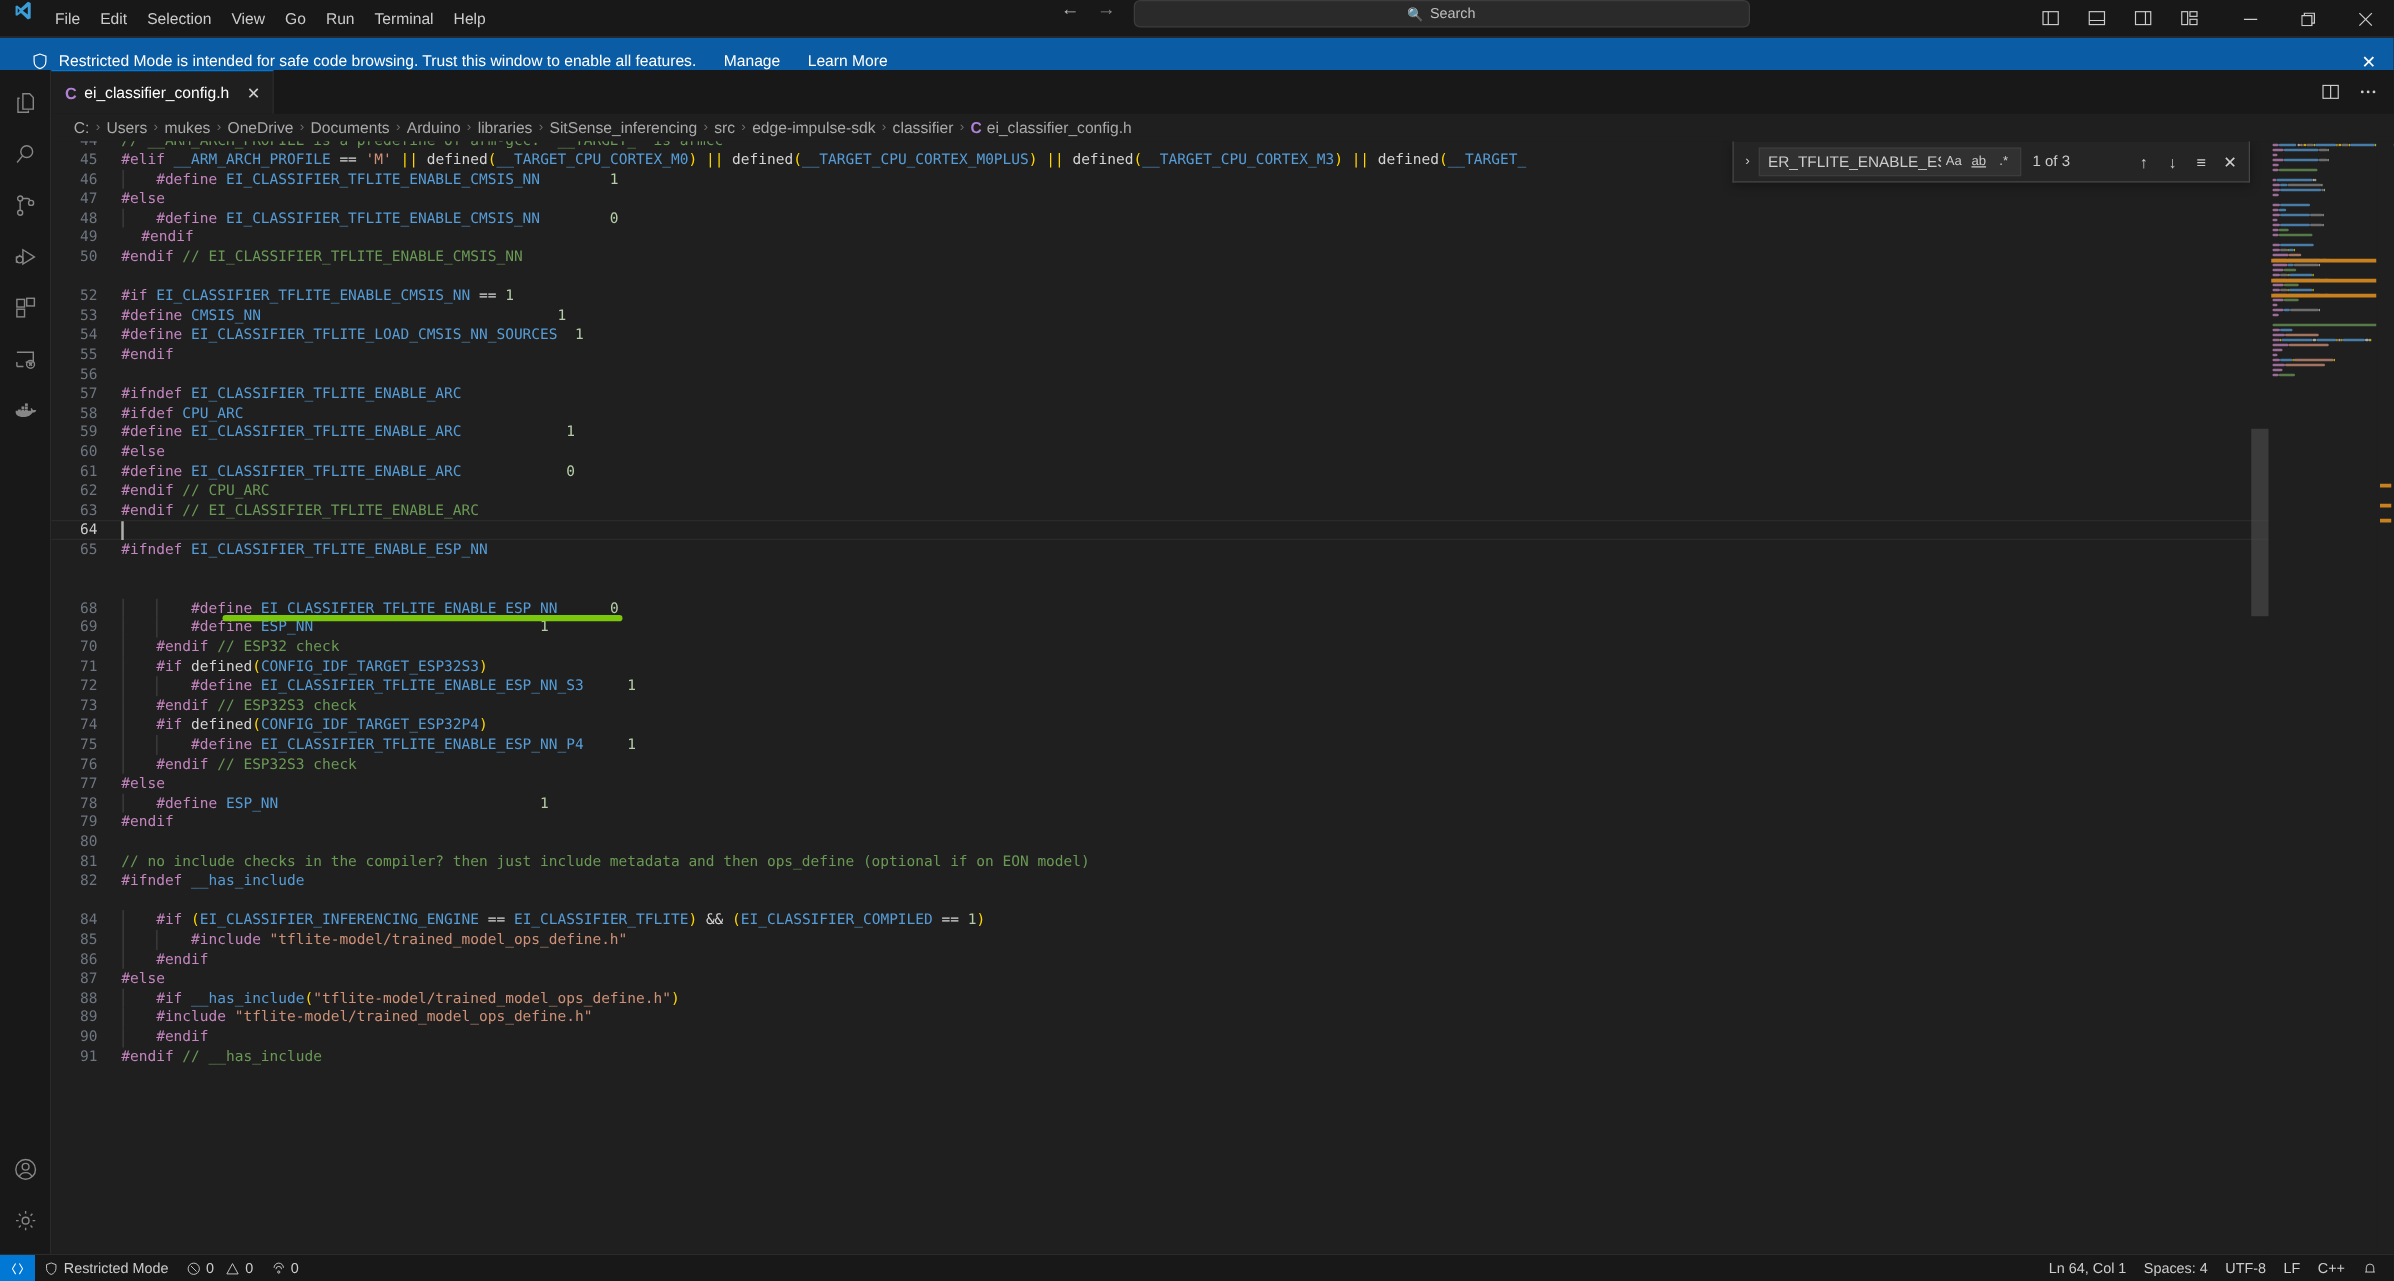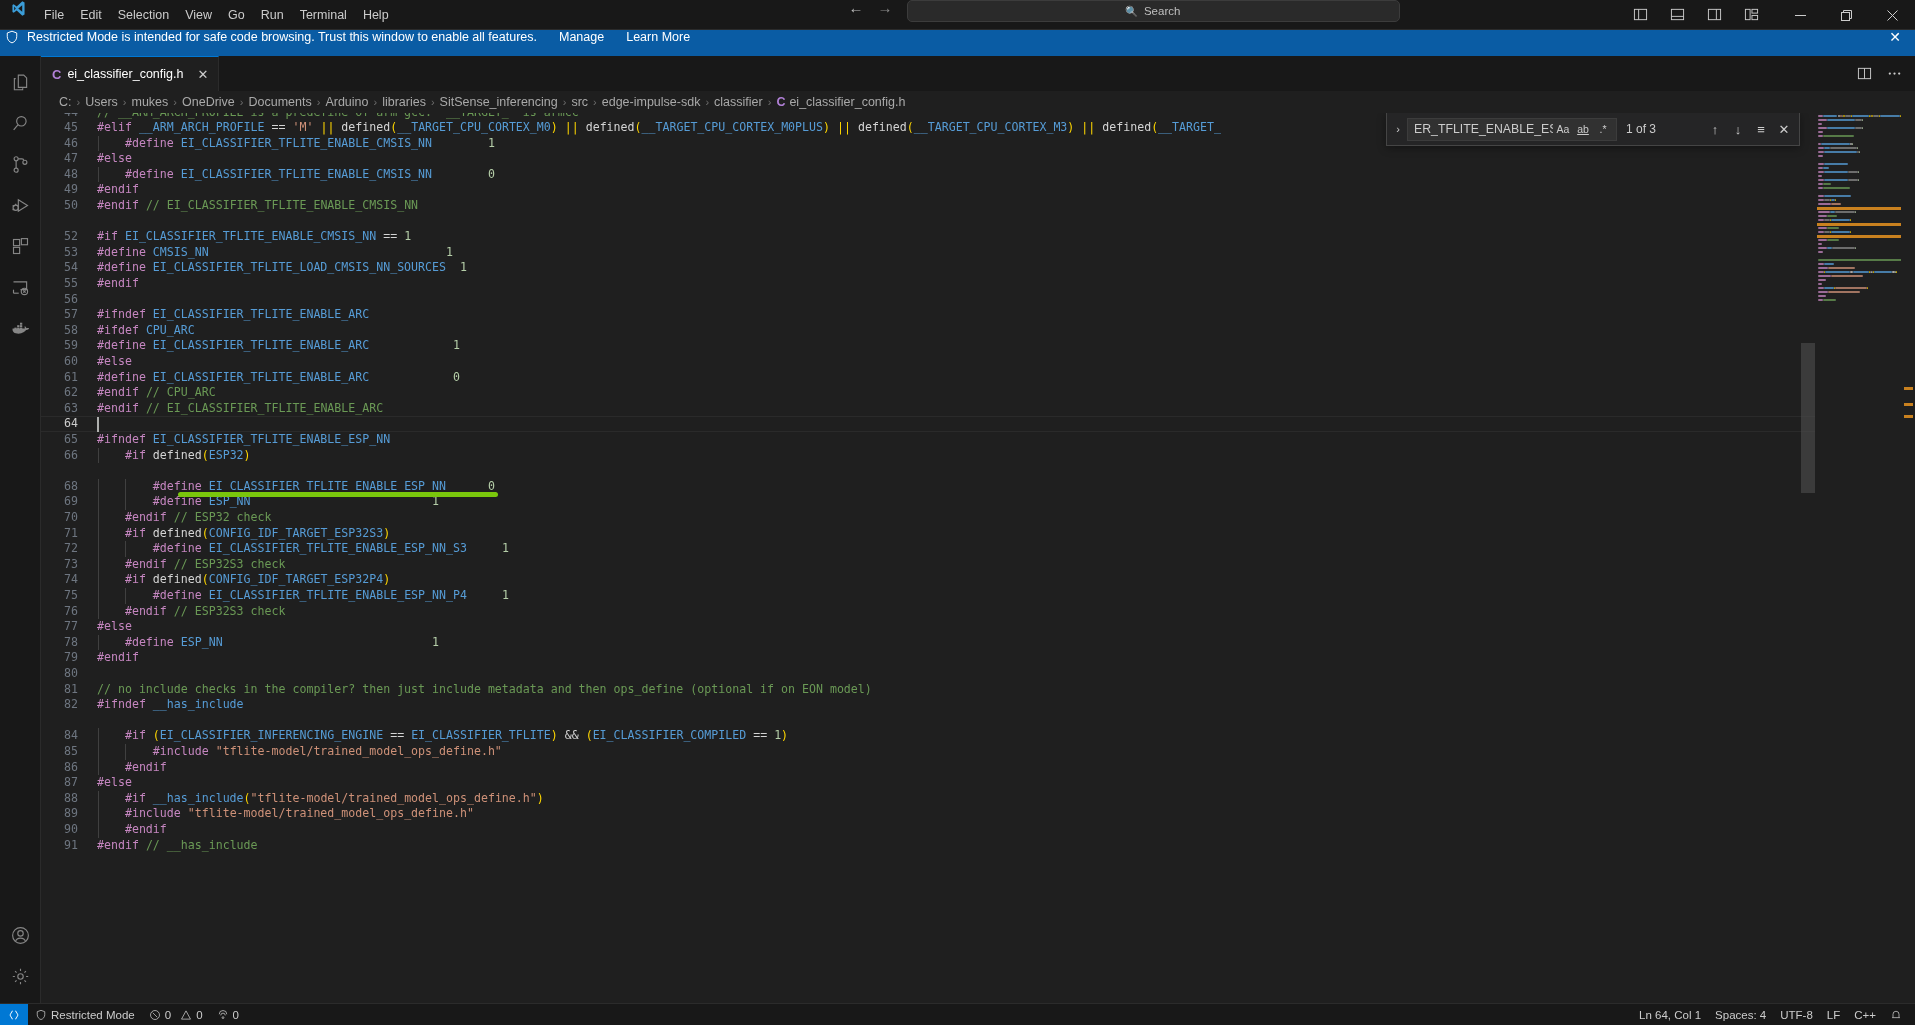--- a/index.html
+++ b/index.html
@@ -41,22 +41,22 @@
   .lc-btn { width: 32px; height: 28px; display: flex; align-items: center; justify-content: center; cursor: pointer; }
   .lc-btn svg { width: 15px; height: 15px; }
   .win-ctrls { display: flex; align-items: center; margin-left: 10px; }
   .wc-btn { width: 46px; height: 30px; display: flex; align-items: center; justify-content: center; cursor: pointer; color: #cccccc; }
   .wc-btn svg { width: 11px; height: 11px; }
 
   
   .banner {
     height: 26px; min-height: 26px;
     background: #0a5ca4;
-    display: flex; align-items: flex-start;
-    padding: 0 10px 0 5px;
+    display: flex; align-items: flex-end;
+    padding: 0 10px 0 25px;
     font-size: 12.5px; color: #ffffff;
   }
   .banner .shield { margin-right: 8px; display: flex; align-items: center; }
   .banner .shield svg { width: 14px; height: 14px; }
   .banner-link { margin-left: 22px; cursor: pointer; color: #ffffff; }
   .banner-close { margin-left: auto; cursor: pointer; font-size: 14px; line-height: 1; padding: 0 4px; }
 
   
   .body { flex: 1; display: flex; min-height: 0; position: relative; }
 
@@ -421,37 +421,36 @@
       </div>
 
       <div class="editor">
         <div class="code-pane">
           <div class="code-scroll" id="code-scroll">
               <div class="codeline" style="position: absolute; top: -8px; left: 0px; right: 0px;"><span class="lineno">44</span><span class="linecontent"><span class="t-cmt">// __ARM_ARCH_PROFILE is a predefine of arm-gcc.  __TARGET_* is armcc</span></span></div>
               <div class="codeline" style="position: absolute; top: 7px; left: 0px; right: 0px;"><span class="lineno">45</span><span class="linecontent"><span class="t-pre">#elif </span><span class="t-macro">__ARM_ARCH_PROFILE </span><span class="t-op">== </span><span class="t-str">'M'</span><span class="t-plain"> </span><span class="t-paren">||</span><span class="t-plain"> defined</span><span class="t-paren">(</span><span class="t-macro">__TARGET_CPU_CORTEX_M0</span><span class="t-paren">)</span><span class="t-plain"> </span><span class="t-paren">||</span><span class="t-plain"> defined</span><span class="t-paren">(</span><span class="t-macro">__TARGET_CPU_CORTEX_M0PLUS</span><span class="t-paren">)</span><span class="t-plain"> </span><span class="t-paren">||</span><span class="t-plain"> defined</span><span class="t-paren">(</span><span class="t-macro">__TARGET_CPU_CORTEX_M3</span><span class="t-paren">)</span><span class="t-plain"> </span><span class="t-paren">||</span><span class="t-plain"> defined</span><span class="t-paren">(</span><span class="t-macro">__TARGET_</span></span></div>
               <div class="codeline" style="position: absolute; top: 22.6px; left: 0px; right: 0px;"><span class="lineno">46</span><span class="linecontent"><span class="t-pre">    #define </span><span class="t-macro">EI_CLASSIFIER_TFLITE_ENABLE_CMSIS_NN</span><span class="t-plain">        </span><span class="t-num">1</span></span><div class="indent-guide" style="left: 56.5px;"></div></div>
               <div class="codeline" style="position: absolute; top: 38.2px; left: 0px; right: 0px;"><span class="lineno">47</span><span class="linecontent"><span class="t-pre">#else</span></span></div>
               <div class="codeline" style="position: absolute; top: 53.8px; left: 0px; right: 0px;"><span class="lineno">48</span><span class="linecontent"><span class="t-pre">    #define </span><span class="t-macro">EI_CLASSIFIER_TFLITE_ENABLE_CMSIS_NN</span><span class="t-plain">        </span><span class="t-num">0</span></span><div class="indent-guide" style="left: 56.5px;"></div></div>
-              <div class="codeline" style="position: absolute; top: 69.4px; left: 0px; right: 0px;"><span class="lineno">49</span><span class="linecontent"><span class="t-pre">#endif</span></span></div>
+              <div class="codeline" style="position: absolute; top: 69.4px; left: 0px; right: 0px; gap: 16px;"><span class="lineno">49</span><span class="linecontent"><span class="t-pre">#endif</span></span></div>
               <div class="codeline" style="position: absolute; top: 85px; left: 0px; right: 0px;"><span class="lineno">50</span><span class="linecontent"><span class="t-pre">#endif </span><span class="t-cmt">// EI_CLASSIFIER_TFLITE_ENABLE_CMSIS_NN</span></span></div>
               <div class="codeline" style="position: absolute; top: 116.2px; left: 0px; right: 0px;"><span class="lineno">52</span><span class="linecontent"><span class="t-pre">#if </span><span class="t-macro">EI_CLASSIFIER_TFLITE_ENABLE_CMSIS_NN </span><span class="t-op">== </span><span class="t-num">1</span></span></div>
               <div class="codeline" style="position: absolute; top: 131.8px; left: 0px; right: 0px;"><span class="lineno">53</span><span class="linecontent"><span class="t-pre">#define </span><span class="t-macro">CMSIS_NN</span><span class="t-plain">                                  </span><span class="t-num">1</span></span></div>
               <div class="codeline" style="position: absolute; top: 147.4px; left: 0px; right: 0px;"><span class="lineno">54</span><span class="linecontent"><span class="t-pre">#define </span><span class="t-macro">EI_CLASSIFIER_TFLITE_LOAD_CMSIS_NN_SOURCES</span><span class="t-plain">  </span><span class="t-num">1</span></span></div>
               <div class="codeline" style="position: absolute; top: 163px; left: 0px; right: 0px;"><span class="lineno">55</span><span class="linecontent"><span class="t-pre">#endif</span></span></div>
               <div class="codeline" style="position: absolute; top: 178.6px; left: 0px; right: 0px;"><span class="lineno">56</span><span class="linecontent">&nbsp;</span></div>
               <div class="codeline" style="position: absolute; top: 194.2px; left: 0px; right: 0px;"><span class="lineno">57</span><span class="linecontent"><span class="t-pre">#ifndef </span><span class="t-macro">EI_CLASSIFIER_TFLITE_ENABLE_ARC</span></span></div>
               <div class="codeline" style="position: absolute; top: 209.8px; left: 0px; right: 0px;"><span class="lineno">58</span><span class="linecontent"><span class="t-pre">#ifdef </span><span class="t-macro">CPU_ARC</span></span></div>
               <div class="codeline" style="position: absolute; top: 225.4px; left: 0px; right: 0px;"><span class="lineno">59</span><span class="linecontent"><span class="t-pre">#define </span><span class="t-macro">EI_CLASSIFIER_TFLITE_ENABLE_ARC</span><span class="t-plain">            </span><span class="t-num">1</span></span></div>
               <div class="codeline" style="position: absolute; top: 241px; left: 0px; right: 0px;"><span class="lineno">60</span><span class="linecontent"><span class="t-pre">#else</span></span></div>
               <div class="codeline" style="position: absolute; top: 256.6px; left: 0px; right: 17px;"><span class="lineno">61</span><span class="linecontent"><span class="t-pre">#define </span><span class="t-macro">EI_CLASSIFIER_TFLITE_ENABLE_ARC</span><span class="t-plain">            </span><span class="t-num">0</span></span></div>
               <div class="codeline" style="position: absolute; top: 272.2px; left: 0px; right: 0px;"><span class="lineno">62</span><span class="linecontent"><span class="t-pre">#endif </span><span class="t-cmt">// CPU_ARC</span></span></div>
               <div class="codeline" style="position: absolute; top: 287.8px; left: 0px; right: 0px;"><span class="lineno">63</span><span class="linecontent"><span class="t-pre">#endif </span><span class="t-cmt">// EI_CLASSIFIER_TFLITE_ENABLE_ARC</span></span></div>
               <div class="codeline" style="position: absolute; top: 303.4px; left: 0px; right: 0px; border-top: 1px solid rgb(42, 42, 42); border-bottom: 1px solid rgb(42, 42, 42);"><span class="lineno cur">64</span><span class="linecontent">&nbsp;</span><div class="caret" style="left: 56px; top: 0px;"></div></div>
               <div class="codeline" style="position: absolute; top: 319px; left: 0px; right: 0px;"><span class="lineno">65</span><span class="linecontent"><span class="t-pre">#ifndef </span><span class="t-macro">EI_CLASSIFIER_TFLITE_ENABLE_ESP_NN</span></span></div>
-              <div class="codeline" style="position: absolute; top: 334.6px; left: 0px; right: 0px;"><span class="lineno">66</span><span class="linecontent"><span class="t-pre">    #if </span><span class="t-plain">defined</span><span class="t-paren">(</span><span class="t-macro">ESP32</span><span class="t-paren">)</span></span><div class="indent-guide" style="left: 56.5px;"></div></div>
               <div class="codeline" style="position: absolute; top: 365.8px; left: 0px; right: 0px;"><span class="lineno">68</span><span class="linecontent"><span class="t-pre">        #define </span><span class="t-macro">EI_CLASSIFIER_TFLITE_ENABLE_ESP_NN</span><span class="t-plain">      </span><span class="t-num">0</span></span><div class="findmatch-current" style="position: absolute; z-index: -1; left: 111.84px; width: 293.16px; top: 0px; height: 15.6px;"></div><div class="indent-guide" style="left: 56.5px;"></div><div class="indent-guide" style="left: 84.42px;"></div></div>
               <div class="codeline" style="position: absolute; top: 381.4px; left: 0px; right: 0px;"><span class="lineno">69</span><span class="linecontent"><span class="t-pre">        #define </span><span class="t-macro">ESP_NN</span><span class="t-plain">                          </span><span class="t-num">1</span></span><div class="indent-guide" style="left: 56.5px;"></div><div class="indent-guide" style="left: 84.42px;"></div></div>
               <div class="codeline" style="position: absolute; top: 397px; left: 0px; right: 0px;"><span class="lineno">70</span><span class="linecontent"><span class="t-pre">    #endif </span><span class="t-cmt">// ESP32 check</span></span><div class="indent-guide" style="left: 56.5px;"></div></div>
               <div class="codeline" style="position: absolute; top: 412.6px; left: 0px; right: 0px;"><span class="lineno">71</span><span class="linecontent"><span class="t-pre">    #if </span><span class="t-plain">defined</span><span class="t-paren">(</span><span class="t-macro">CONFIG_IDF_TARGET_ESP32S3</span><span class="t-paren">)</span></span><div class="indent-guide" style="left: 56.5px;"></div></div>
               <div class="codeline" style="position: absolute; top: 428.2px; left: 0px; right: 0px;"><span class="lineno">72</span><span class="linecontent"><span class="t-pre">        #define </span><span class="t-macro">EI_CLASSIFIER_TFLITE_ENABLE_ESP_NN</span><span class="t-macro">_S3</span><span class="t-plain">     </span><span class="t-num">1</span></span><div class="findmatch" style="position: absolute; z-index: -1; left: 111.84px; width: 314.1px; top: 0px; height: 15.6px;"></div><div class="indent-guide" style="left: 56.5px;"></div><div class="indent-guide" style="left: 84.42px;"></div></div>
               <div class="codeline" style="position: absolute; top: 443.8px; left: 0px; right: 0px;"><span class="lineno">73</span><span class="linecontent"><span class="t-pre">    #endif </span><span class="t-cmt">// ESP32S3 check</span></span><div class="indent-guide" style="left: 56.5px;"></div></div>
               <div class="codeline" style="position: absolute; top: 459.4px; left: 0px; right: 0px;"><span class="lineno">74</span><span class="linecontent"><span class="t-pre">    #if </span><span class="t-plain">defined</span><span class="t-paren">(</span><span class="t-macro">CONFIG_IDF_TARGET_ESP32P4</span><span class="t-paren">)</span></span><div class="indent-guide" style="left: 56.5px;"></div></div>
               <div class="codeline" style="position: absolute; top: 475px; left: 0px; right: 0px;"><span class="lineno">75</span><span class="linecontent"><span class="t-pre">        #define </span><span class="t-macro">EI_CLASSIFIER_TFLITE_ENABLE_ESP_NN</span><span class="t-macro">_P4</span><span class="t-plain">     </span><span class="t-num">1</span></span><div class="findmatch" style="position: absolute; z-index: -1; left: 111.84px; width: 314.1px; top: 0px; height: 15.6px;"></div><div class="indent-guide" style="left: 56.5px;"></div><div class="indent-guide" style="left: 84.42px;"></div></div>
               <div class="codeline" style="position: absolute; top: 490.6px; left: 0px; right: 0px;"><span class="lineno">76</span><span class="linecontent"><span class="t-pre">    #endif </span><span class="t-cmt">// ESP32S3 check</span></span><div class="indent-guide" style="left: 56.5px;"></div></div>
               <div class="codeline" style="position: absolute; top: 506.2px; left: 0px; right: 0px;"><span class="lineno">77</span><span class="linecontent"><span class="t-pre">#else</span></span></div>

